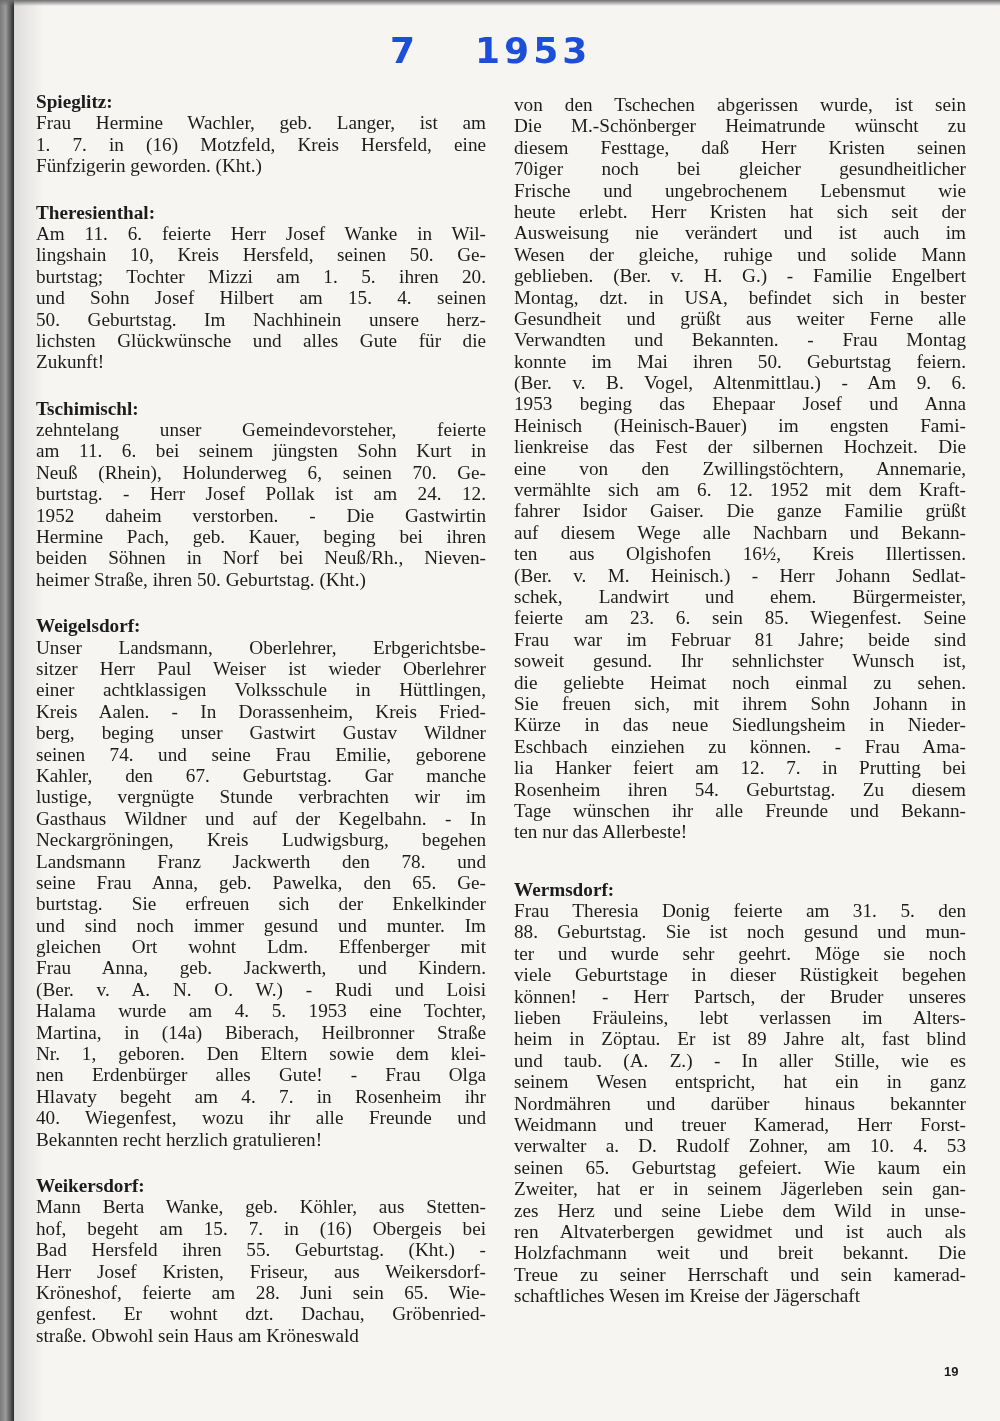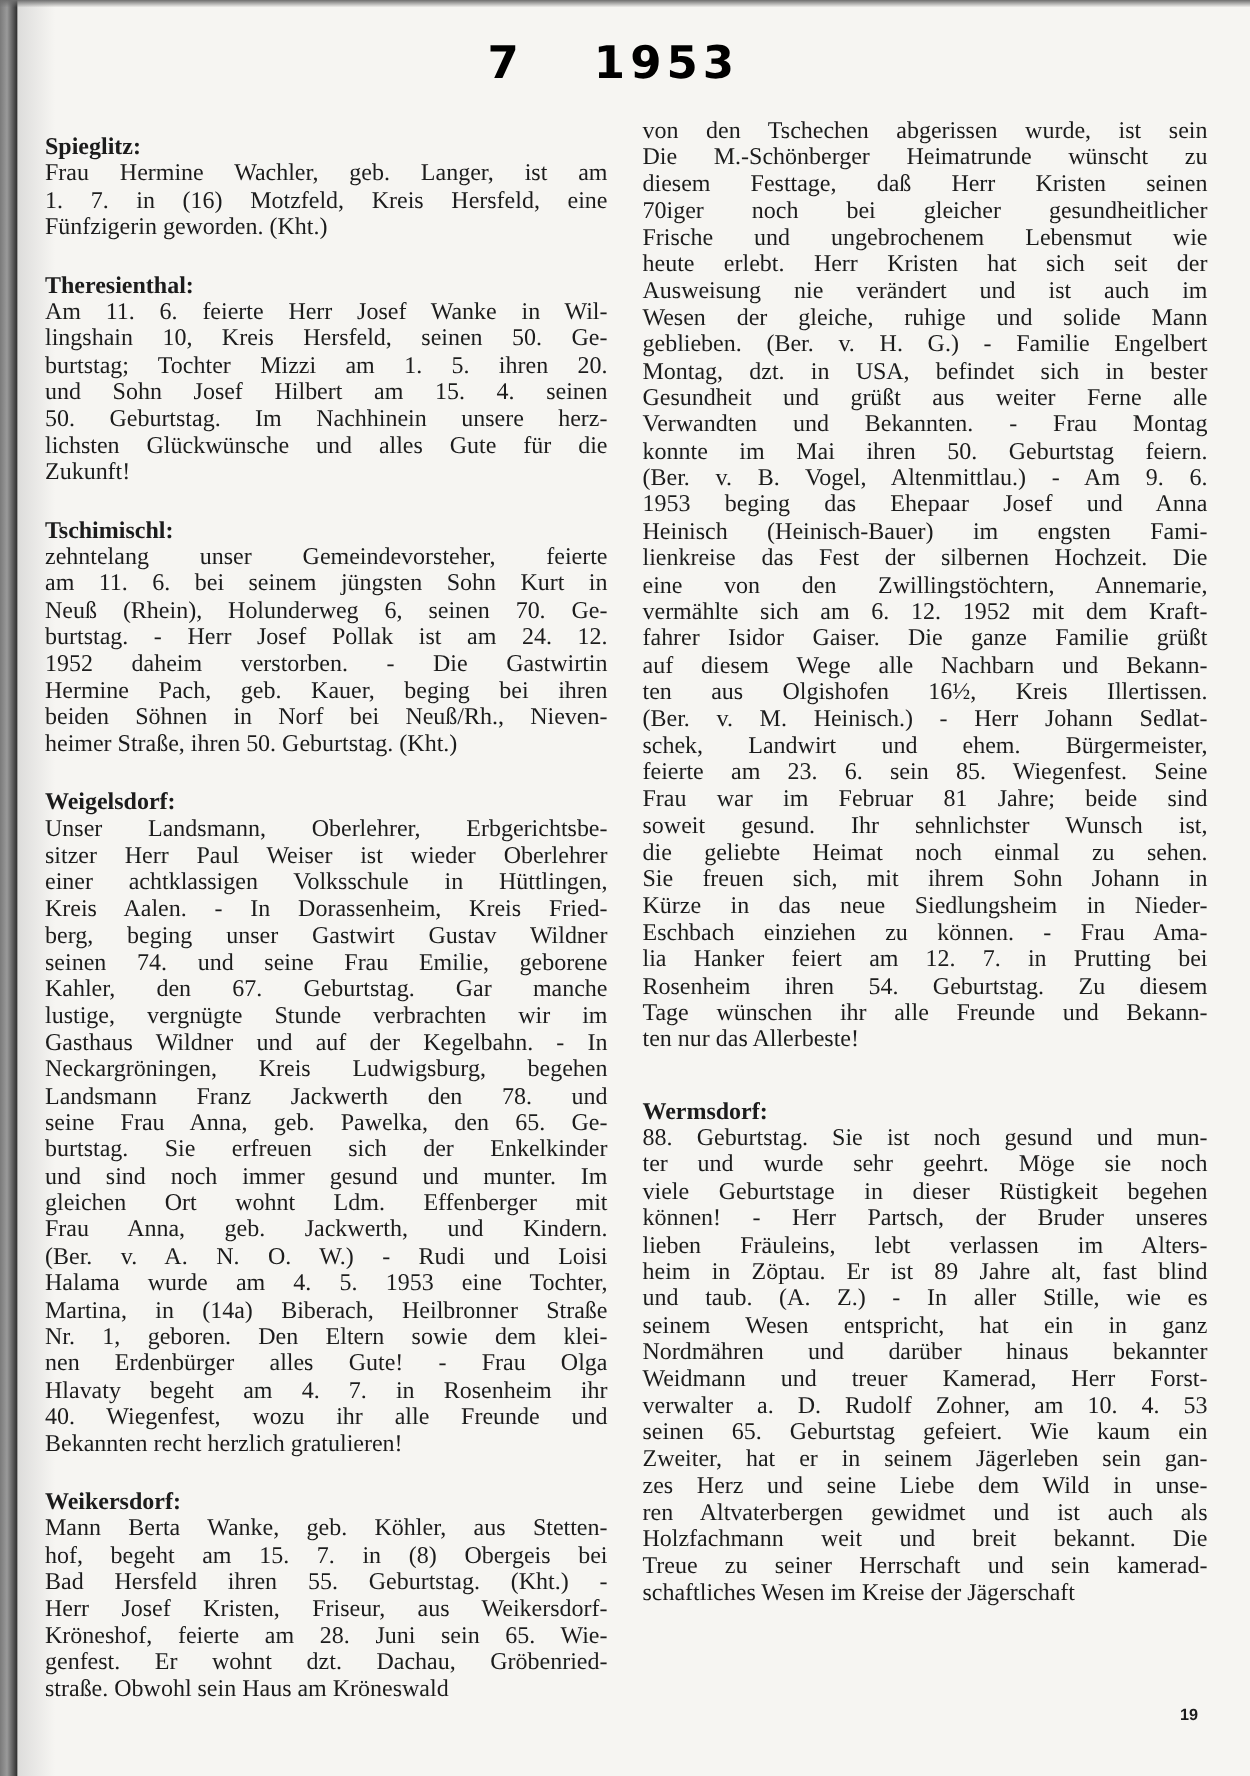--- a/index.html
+++ b/index.html
@@ -18,40 +18,40 @@
     position: absolute; left: 14px; top: 0; width: 30px; height: 1421px;
     background: linear-gradient(to right, rgba(200,200,200,0.55), rgba(246,245,242,0));
   }
   .top-edge {
     position: absolute; left: 0; top: 0; width: 1000px; height: 6px;
     background: linear-gradient(to bottom, #6e6e6e, rgba(246,245,242,0));
   }
   .stamp {
     position: absolute; top: 30px; left: 390px;
     font-family: "DejaVu Sans", sans-serif; font-weight: bold;
-    font-size: 36px; color: #000000; letter-spacing: 4px;
+    font-size: 36px; color: #1d4ed8; letter-spacing: 4px;
   }
   .stamp .num { margin-right: 56px; }
   .col {
     position: absolute; top: 91px;
     font-size: 19.2px; line-height: 21.4px;
   }
   .col.left { left: 36px; width: 450px; }
   .col.right { left: 514px; width: 452px; top: 94px; }
   .line {
     display: block; white-space: nowrap;
     text-align: justify; text-align-last: justify;
     height: 21.4px;
   }
   .line.last { text-align-last: left; }
   .heading {
     display: block; font-weight: bold; height: 21.4px;
     margin-top: 25px;
   }
-  .heading.first { margin-top: 16px; }
+  .heading.first { margin-top: 0; }
   .gap { display: block; height: 11px; }
   .page-number {
     position: absolute; top: 1364px; left: 944px;
     font-family: Liberation Sans, sans-serif; font-weight: bold; font-size: 13px;
   }
 </style>
 </head>
 <body>
 
 <div class="binding"></div>
@@ -113,21 +113,21 @@
       <span class="line">Martina, in (14a) Biberach, Heilbronner Straße</span>
       <span class="line">Nr. 1, geboren. Den Eltern sowie dem klei-</span>
       <span class="line">nen Erdenbürger alles Gute! - Frau Olga</span>
       <span class="line">Hlavaty begeht am 4. 7. in Rosenheim ihr</span>
       <span class="line">40. Wiegenfest, wozu ihr alle Freunde und</span>
       <span class="line last">Bekannten recht herzlich gratulieren!</span>
     </div>
     <div>
       <span class="heading">Weikersdorf:</span>
       <span class="line">Mann Berta Wanke, geb. Köhler, aus Stetten-</span>
-      <span class="line">hof, begeht am 15. 7. in (8) Obergeis bei</span>
+      <span class="line">hof, begeht am 15. 7. in (16) Obergeis bei</span>
       <span class="line">Bad Hersfeld ihren 55. Geburtstag. (Kht.) -</span>
       <span class="line">Herr Josef Kristen, Friseur, aus Weikersdorf-</span>
       <span class="line">Kröneshof, feierte am 28. Juni sein 65. Wie-</span>
       <span class="line">genfest. Er wohnt dzt. Dachau, Gröbenried-</span>
       <span class="line last">straße. Obwohl sein Haus am Kröneswald</span>
     </div>
   </div>
 <div class="col right" id="right-col">
     <div>
       <span class="line">von den Tschechen abgerissen wurde, ist sein</span>
@@ -162,20 +162,21 @@
       <span class="line">Kürze in das neue Siedlungsheim in Nieder-</span>
       <span class="line">Eschbach einziehen zu können. - Frau Ama-</span>
       <span class="line">lia Hanker feiert am 12. 7. in Prutting bei</span>
       <span class="line">Rosenheim ihren 54. Geburtstag. Zu diesem</span>
       <span class="line">Tage wünschen ihr alle Freunde und Bekann-</span>
       <span class="line last">ten nur das Allerbeste!</span>
     </div>
     <span class="gap"></span>
     <div>
       <span class="heading">Wermsdorf:</span>
+      <span class="line">Frau Theresia Donig feierte am 31. 5. den</span>
       <span class="line">88. Geburtstag. Sie ist noch gesund und mun-</span>
       <span class="line">ter und wurde sehr geehrt. Möge sie noch</span>
       <span class="line">viele Geburtstage in dieser Rüstigkeit begehen</span>
       <span class="line">können! - Herr Partsch, der Bruder unseres</span>
       <span class="line">lieben Fräuleins, lebt verlassen im Alters-</span>
       <span class="line">heim in Zöptau. Er ist 89 Jahre alt, fast blind</span>
       <span class="line">und taub. (A. Z.) - In aller Stille, wie es</span>
       <span class="line">seinem Wesen entspricht, hat ein in ganz</span>
       <span class="line">Nordmähren und darüber hinaus bekannter</span>
       <span class="line">Weidmann und treuer Kamerad, Herr Forst-</span>

